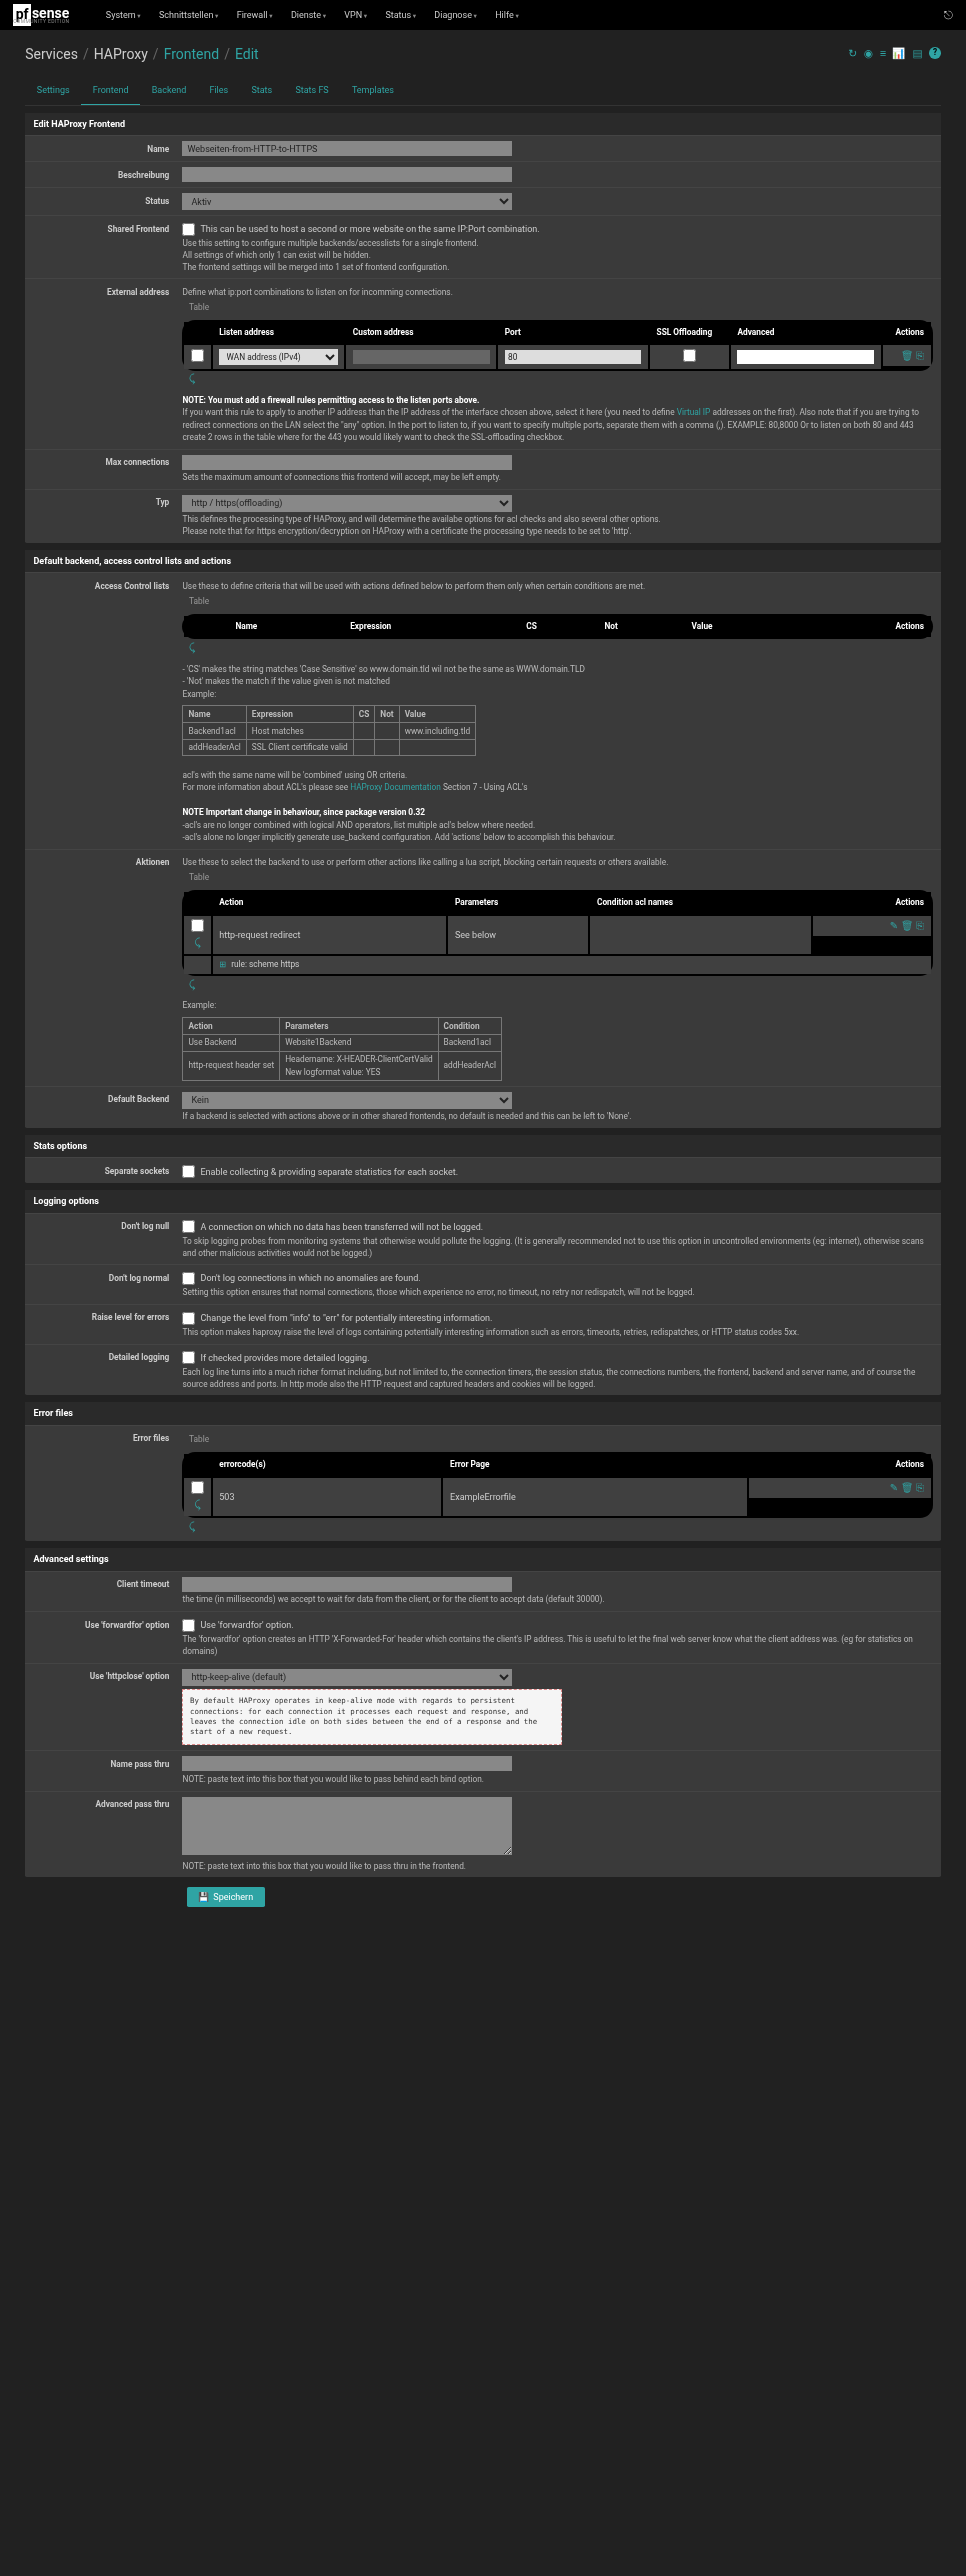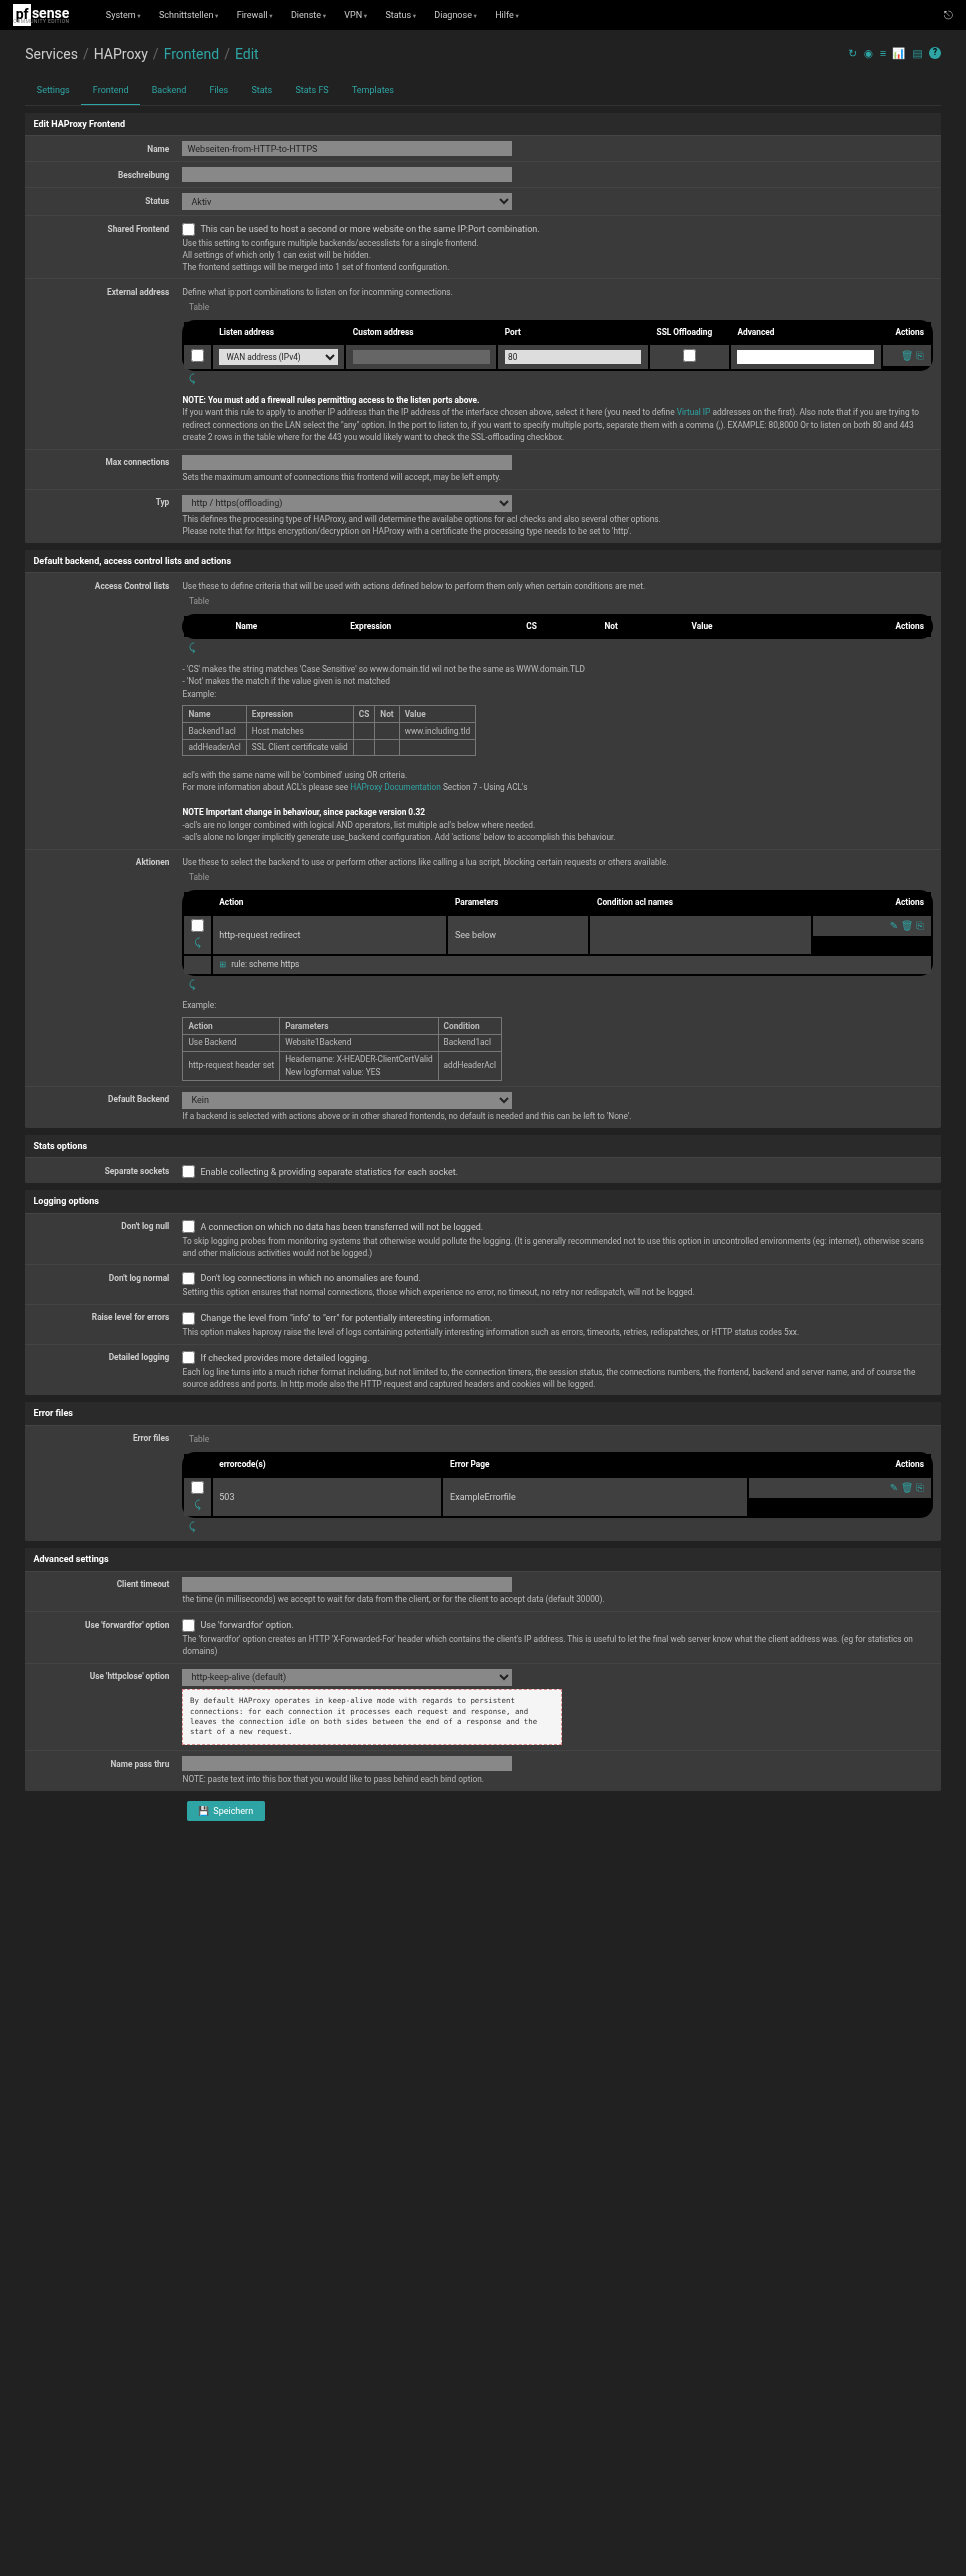--- a/index.html
+++ b/index.html
@@ -432,20 +432,27 @@
         <div class="dotted-box" style="margin-top:3.3px">By default HAProxy operates in keep-alive mode with regards to persistent connections: for each connection it processes each request and response, and leaves the connection idle on both sides between the end of a response and the start of a new request.</div>
       </div>
     </div>
     <div class="form-row">
       <div class="form-label">Name pass thru</div>
       <div class="form-ctrl">
         <input type="text" style="">
         <div class="help-text">NOTE: paste text into this box that you would like to pass behind each bind option.</div>
       </div>
     </div>
+    <div class="form-row">
+      <div class="form-label">Advanced pass thru</div>
+      <div class="form-ctrl">
+        <textarea style="width: 330px; height: 58px;"></textarea>
+        <div class="help-text">NOTE: paste text into this box that you would like to pass thru in the frontend.</div>
+      </div>
+    </div>
   </div>
 
   <div style="display:flex;justify-content:flex-start;padding-left:162px">
     <button class="btn-save">
         <span>💾</span>
         <span>Speichern</span>
       </button>
   </div>
 </div>
 

